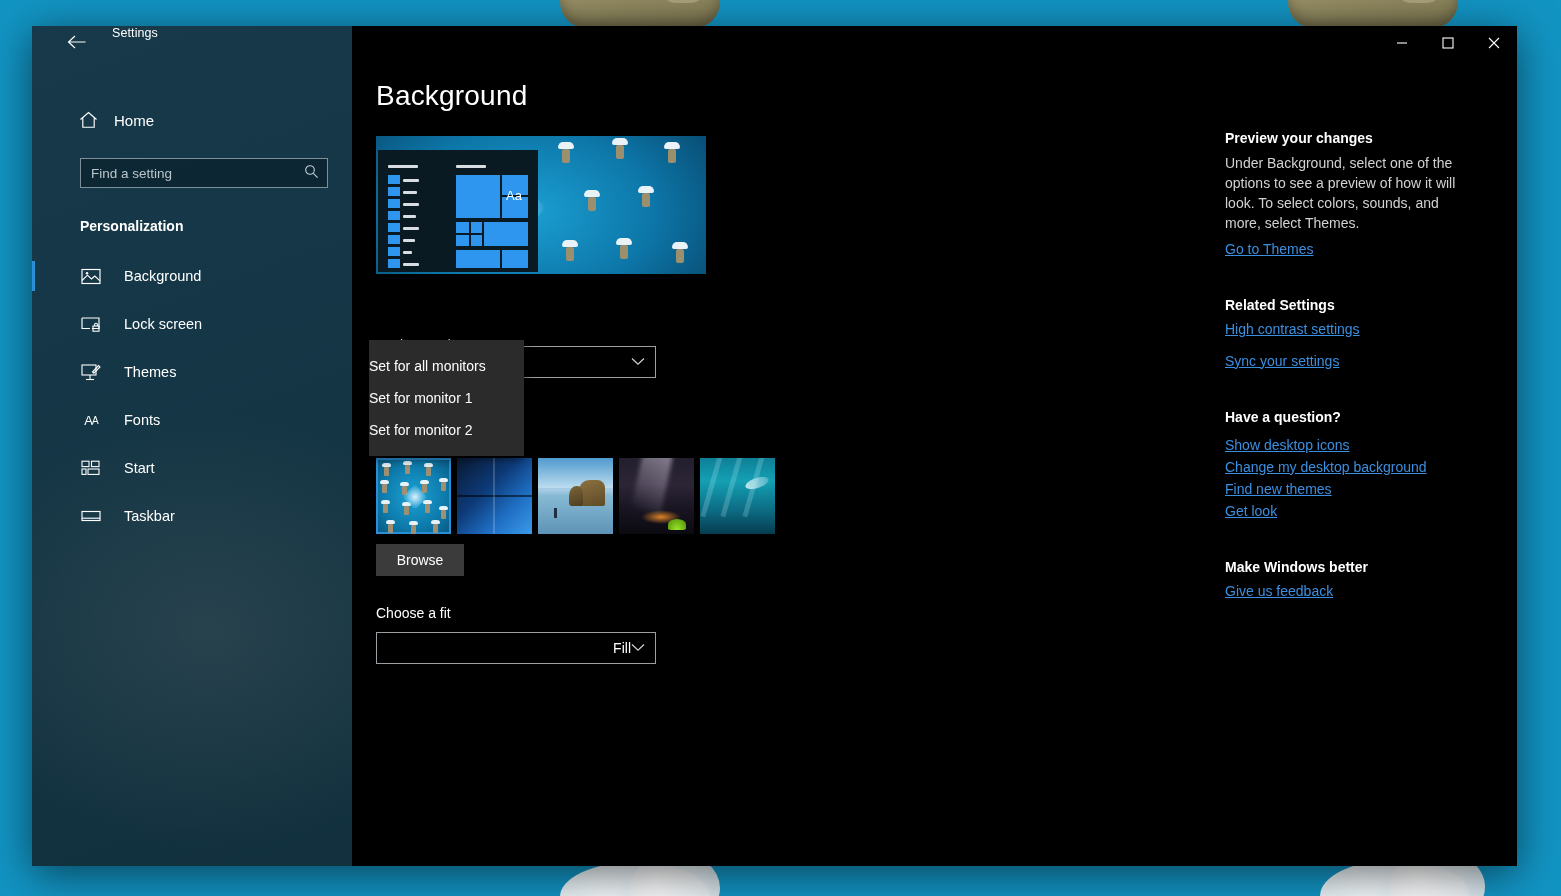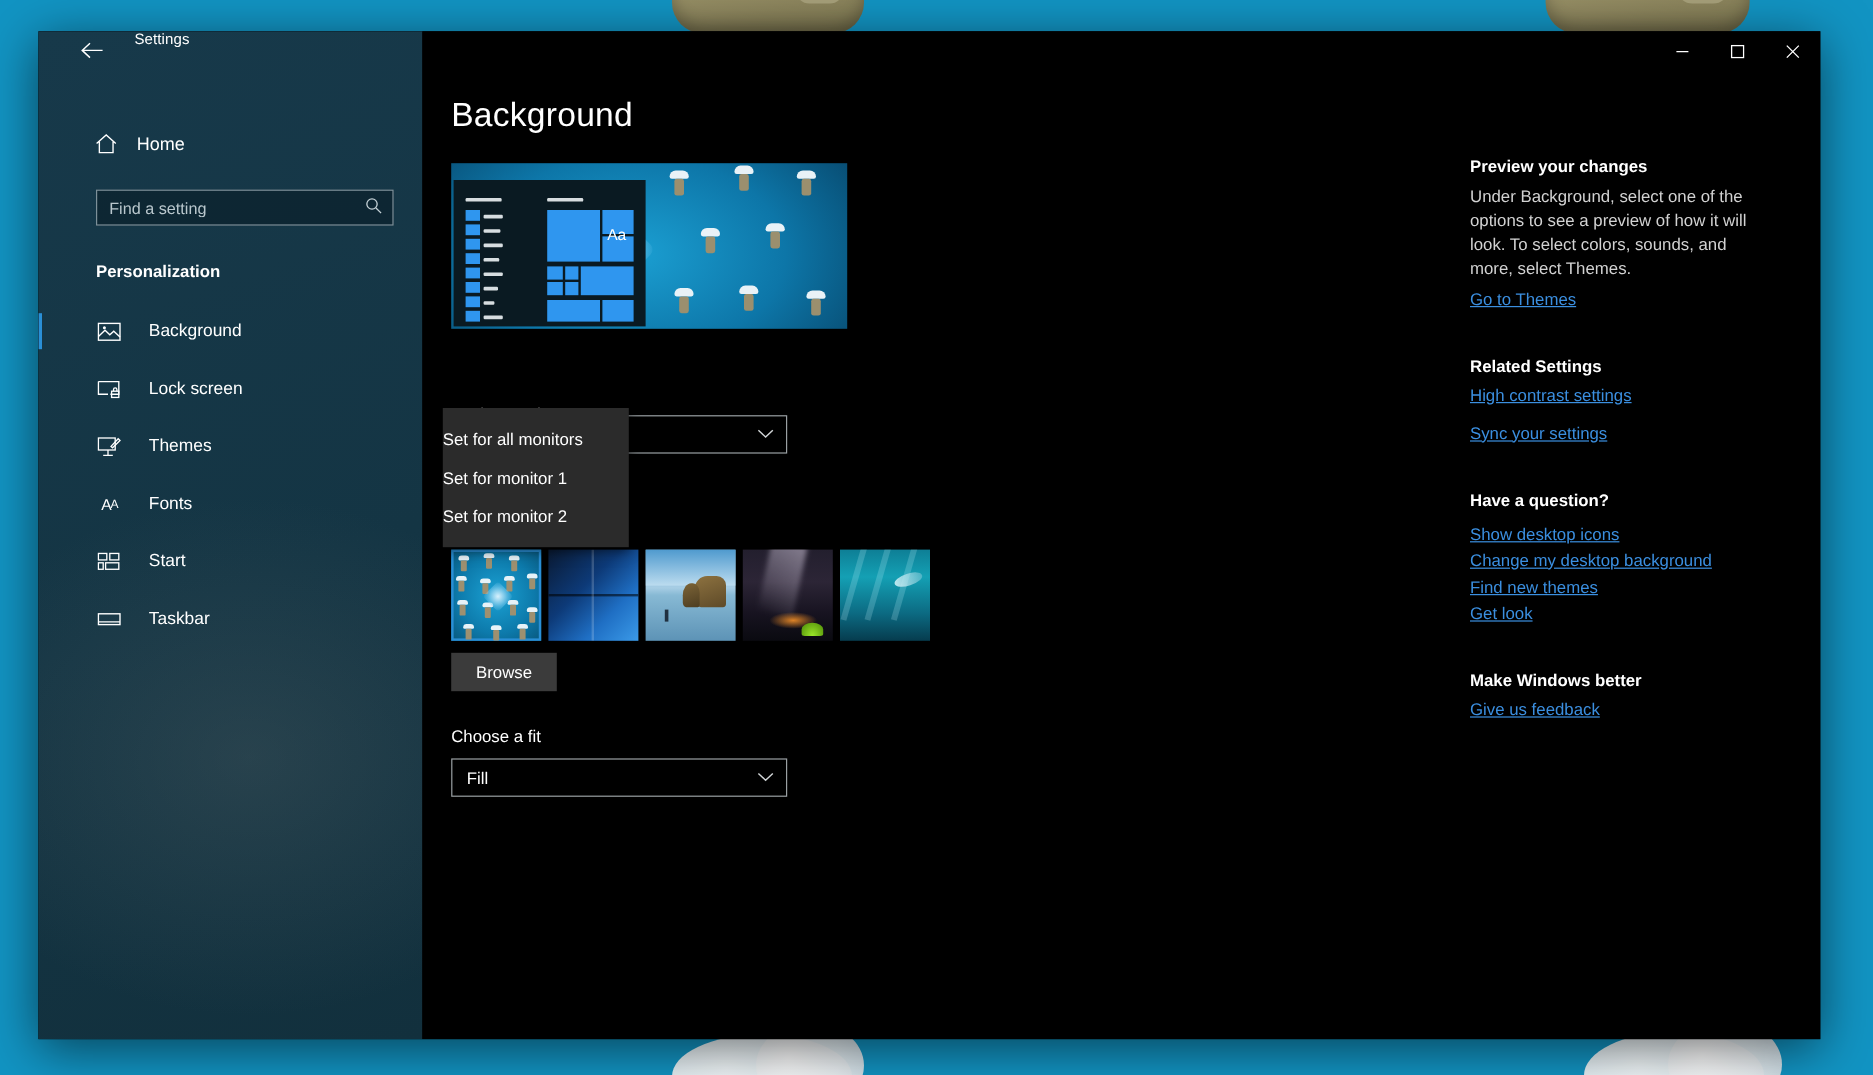--- a/index.html
+++ b/index.html
@@ -203,21 +203,21 @@
   .t5 .diver { position:absolute; right:6px; top:20px; width:24px; height:10px;
     background: linear-gradient(90deg, rgba(220,245,250,.85), rgba(160,210,225,.4)); border-radius: 50%; transform: rotate(-18deg); }
 
   #browse-btn {
     position: absolute; left: 24px; top: 518px;
     width: 88px; height: 32px; background: #3b3b3b; color: #fff;
     border: 0; font-size: 14px; font-family: inherit;
     display: flex; align-items: center; justify-content: center;
   }
   #fit-label { position: absolute; left: 24px; top: 579px; }
-  #fit-combo { position: absolute; left: 24px; top: 606px; }
+  #fit-combo { position: absolute; left: 24px; top: 606px; justify-content: flex-end; }
 
   
   #right-rail {
     position: absolute; right: 42px; top: 104px; width: 250px; color: #fff;
   }
   .rr-head { font-size: 14px; font-weight: bold; margin-bottom: 8px; }
   .rr-body { font-size: 14px; color: #d2d2d2; line-height: 1.42; }
   .rr-link { font-size: 14px; color: #3b8fe0; display: block; margin-top: 7px; }
   .rr-gap-lg { height: 40px; }
   .rr-link.tight { margin-top: 6px; }

